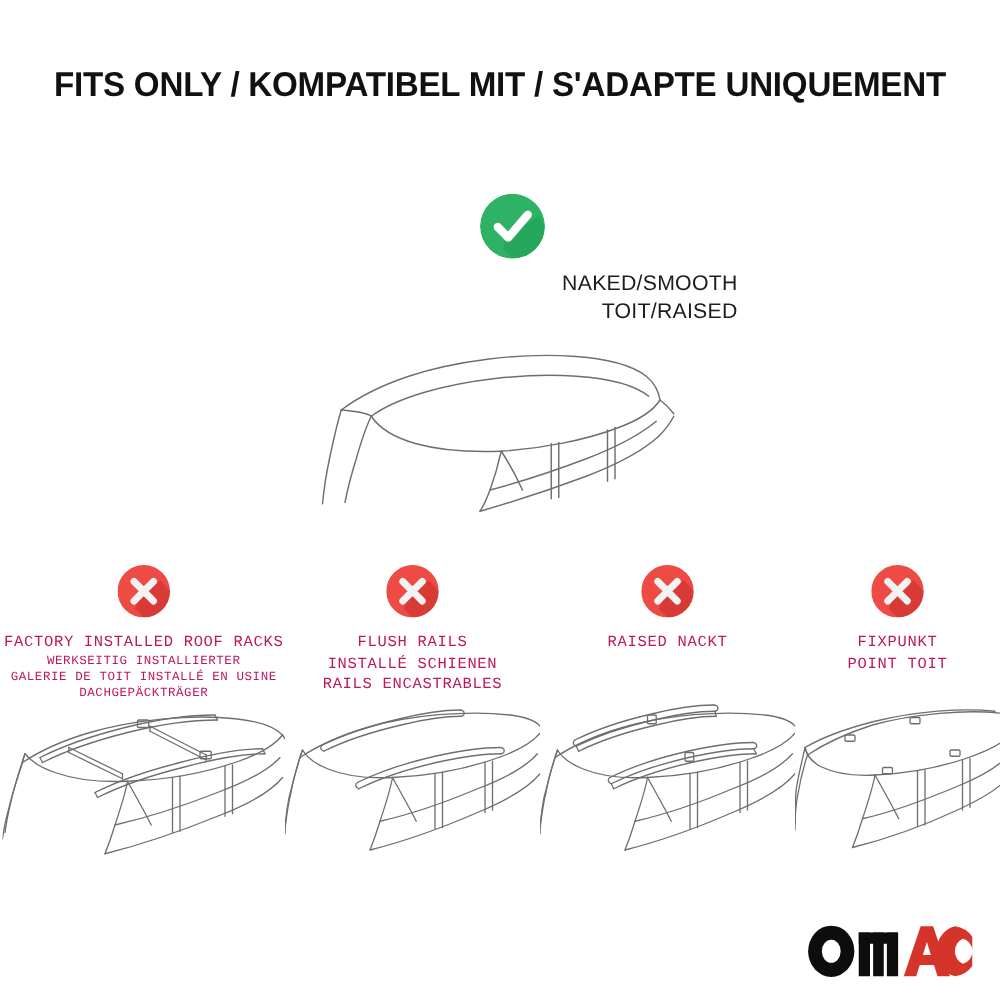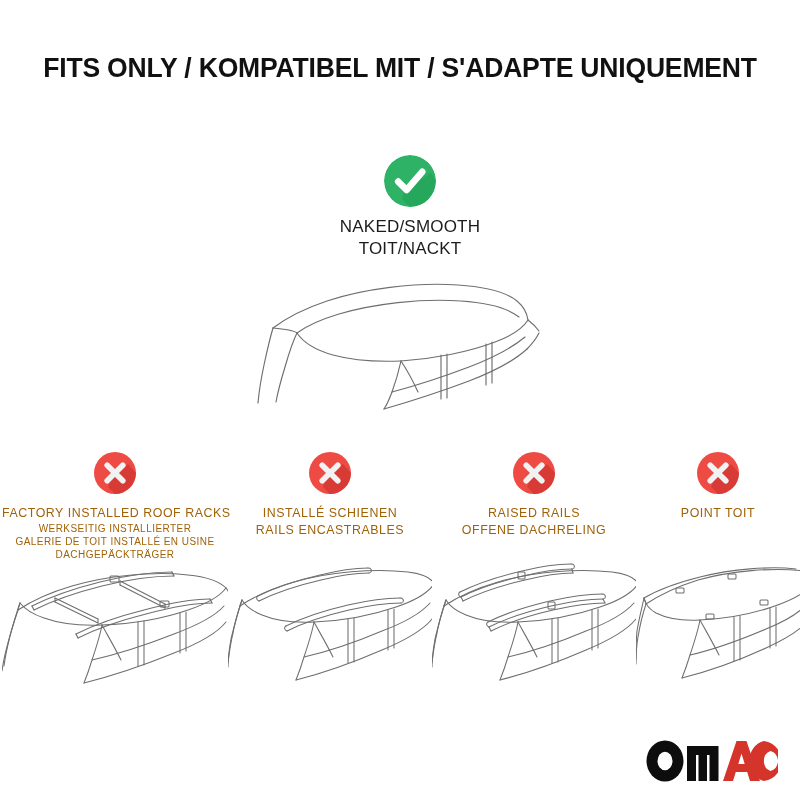--- a/index.html
+++ b/index.html
@@ -51,20 +51,21 @@
 
   #ok-badge { width: 52px; height: 52px; }
 
   .label-stack {
     margin-top: 9px;
     font-size: 17px;
     line-height: 1.29;
     letter-spacing: 0.2px;
     color: #1c1c1c;
     font-weight: 400;
+    text-align: right;
   }
   .label-stack .ln { display: block; white-space: nowrap; }
 
   
   #ok-car {
     position: absolute;
     left: 255px;
     top: 275px;
     width: 310px;
     height: 135px;
@@ -85,22 +86,23 @@
   }
   .no-badge-wrap { text-align: center; }
   .x-badge { width: 42px; height: 42px; }
 
   .no-labels {
     margin-top: 7px;
     text-align: center;
     font-size: 12.4px;
     line-height: 1.33;
     letter-spacing: 0.55px;
-    color: #a16207;
+    color: #be185d;
     font-weight: 400;
+    font-family: Liberation Mono, monospace;
   }
   .no-labels .ln { display: block; white-space: nowrap; }
   .no-labels .ln.sm { font-size: 10px; letter-spacing: 0.45px; }
 
   .no-car {
     position: absolute;
     left: 0;
     width: 100%;
   }
 
@@ -141,21 +143,21 @@
     <svg viewBox="0 0 52 52" width="52" height="52" aria-hidden="true">
       <circle cx="26" cy="26" r="26" fill="#2EB265"></circle>
       <path d="M26 0 A26 26 0 0 1 52 26 A26 26 0 0 1 26 52 Z" fill="#2BA85E" opacity="0.0"></path>
       <path d="M20.5 36.5 L47 17.5 L52 26 A26 26 0 0 1 26 52 L18 44 Z" fill="#1F9E55" opacity="0.55"></path>
       <path d="M14.2 26.6 L22.6 35.0 L38.2 16.8" fill="none" stroke="#ffffff" stroke-width="6.6" stroke-linecap="round" stroke-linejoin="round"></path>
     </svg>
   </div>
 
   <div class="label-stack">
     <span class="ln">NAKED/SMOOTH</span>
-    <span class="ln">TOIT/NACKT</span>
+    <span class="ln">TOIT/RAISED</span>
   </div>
 </div>
 
 <div id="ok-car">
   <svg viewBox="0 0 310 135" width="310" height="135" aria-hidden="true">
     <g fill="none" stroke="#6E6E6E" stroke-width="1.15" stroke-linecap="round" stroke-linejoin="round">
 
       <path d="M18 53 C30 44 48 34 72 26 C108 14 160 7 203 10 C233 12 252 18 262 26
                C268 31 272 38 273 45"></path>
       <path d="M273 45 C268 53 256 61 240 67 C214 77 178 84 146 86"></path>
@@ -247,20 +249,21 @@
 
   <div class="no-cell" id="cell-1">
     <div class="no-badge-wrap">
       <svg class="x-badge" viewBox="0 0 42 42" aria-hidden="true">
         <circle cx="21" cy="21" r="21" fill="#EE4B44"></circle>
         <path d="M17 28 L34 12 L42 21 A21 21 0 0 1 21 42 L14 35 Z" fill="#C22C25" opacity="0.5"></path>
         <path d="M13.2 13.2 L28.8 28.8 M28.8 13.2 L13.2 28.8" stroke="#F2F2F2" stroke-width="5.6" stroke-linecap="round"></path>
       </svg>
     </div>
     <div class="no-labels">
+      <span class="ln">FLUSH RAILS</span>
       <span class="ln">INSTALLÉ SCHIENEN</span>
       <span class="ln">RAILS ENCASTRABLES</span>
     </div>
     <div class="no-car">
       <svg viewBox="0 0 204 150" width="204" height="150" aria-hidden="true">
         <g fill="none" stroke="#6E6E6E" stroke-width="1.05" stroke-linecap="round" stroke-linejoin="round">
           <path d="M12 58 C24 50 42 41 66 34 C100 24 146 20 180 24 C196 26 204 31 206 36"></path>
           <path d="M206 36 C200 45 186 53 168 59 C142 68 112 73 86 74"></path>
           <path d="M86 74 C64 75 46 72 34 67 C24 63 17 57 14 52"></path>
           <path d="M14 52 C13 55 12 57 12 58"></path>
@@ -293,22 +296,21 @@
 
   <div class="no-cell" id="cell-2">
     <div class="no-badge-wrap">
       <svg class="x-badge" viewBox="0 0 42 42" aria-hidden="true">
         <circle cx="21" cy="21" r="21" fill="#EE4B44"></circle>
         <path d="M17 28 L34 12 L42 21 A21 21 0 0 1 21 42 L14 35 Z" fill="#C22C25" opacity="0.5"></path>
         <path d="M13.2 13.2 L28.8 28.8 M28.8 13.2 L13.2 28.8" stroke="#F2F2F2" stroke-width="5.6" stroke-linecap="round"></path>
       </svg>
     </div>
     <div class="no-labels">
-      <span class="ln">RAISED RAILS</span>
-      <span class="ln">OFFENE DACHRELING</span>
+      <span class="ln">RAISED NACKT</span>
     </div>
     <div class="no-car">
       <svg viewBox="0 0 204 150" width="204" height="150" aria-hidden="true">
         <g fill="none" stroke="#6E6E6E" stroke-width="1.05" stroke-linecap="round" stroke-linejoin="round">
           <path d="M12 58 C24 50 42 41 66 34 C100 24 146 20 180 24 C196 26 204 31 206 36"></path>
           <path d="M206 36 C200 45 186 53 168 59 C142 68 112 73 86 74"></path>
           <path d="M86 74 C64 75 46 72 34 67 C24 63 17 57 14 52"></path>
           <path d="M14 52 C13 55 12 57 12 58"></path>
 
           <path d="M28 44 C42 37 64 29 90 23 C110 18 128 16 139 16"></path>
@@ -347,20 +349,21 @@
 
   <div class="no-cell" id="cell-3">
     <div class="no-badge-wrap">
       <svg class="x-badge" viewBox="0 0 42 42" aria-hidden="true">
         <circle cx="21" cy="21" r="21" fill="#EE4B44"></circle>
         <path d="M17 28 L34 12 L42 21 A21 21 0 0 1 21 42 L14 35 Z" fill="#C22C25" opacity="0.5"></path>
         <path d="M13.2 13.2 L28.8 28.8 M28.8 13.2 L13.2 28.8" stroke="#F2F2F2" stroke-width="5.6" stroke-linecap="round"></path>
       </svg>
     </div>
     <div class="no-labels">
+      <span class="ln">FIXPUNKT</span>
       <span class="ln">POINT TOIT</span>
     </div>
     <div class="no-car">
       <svg viewBox="0 0 164 150" width="164" height="150" aria-hidden="true">
         <g fill="none" stroke="#6E6E6E" stroke-width="1.05" stroke-linecap="round" stroke-linejoin="round">
           <path d="M10 56 C22 48 40 39 62 32 C94 23 138 19 168 23"></path>
           <path d="M168 23 C172 28 174 33 174 38"></path>
           <path d="M174 38 C168 46 154 53 136 59 C112 67 86 71 64 72"></path>
           <path d="M64 72 C46 73 30 70 20 65 C13 61 9 55 8 50"></path>
           <path d="M8 50 C9 53 10 55 10 56"></path>

